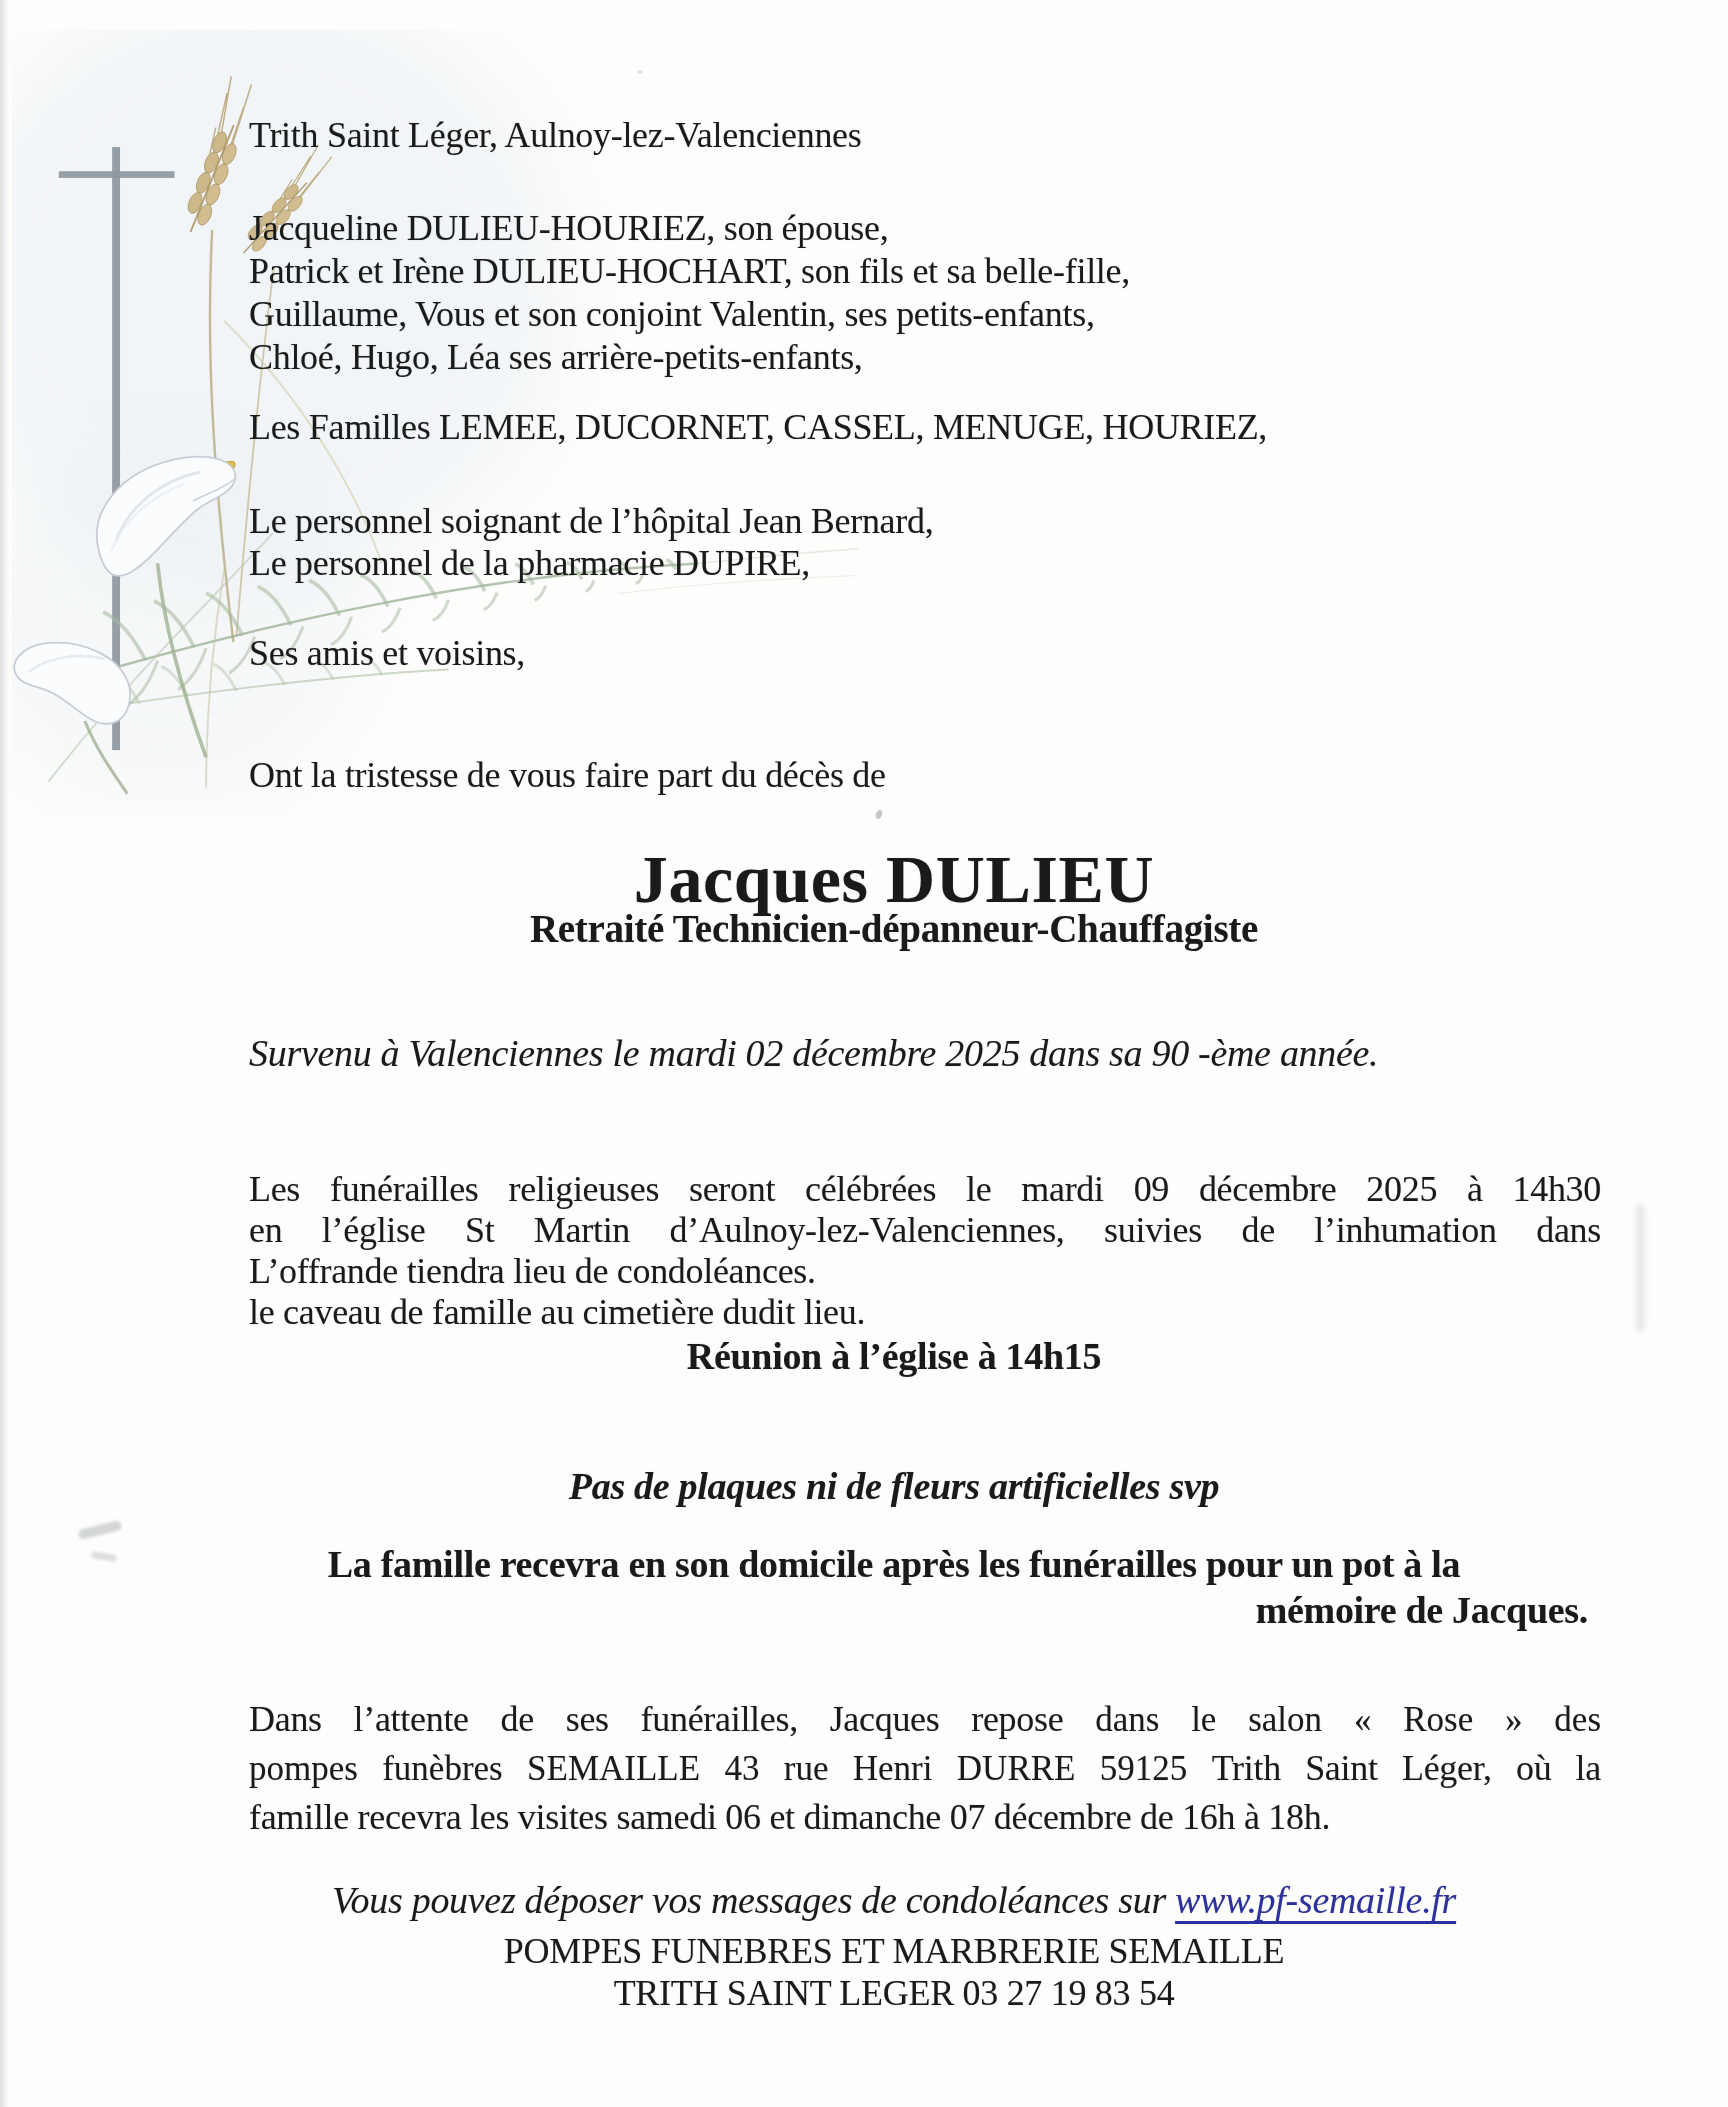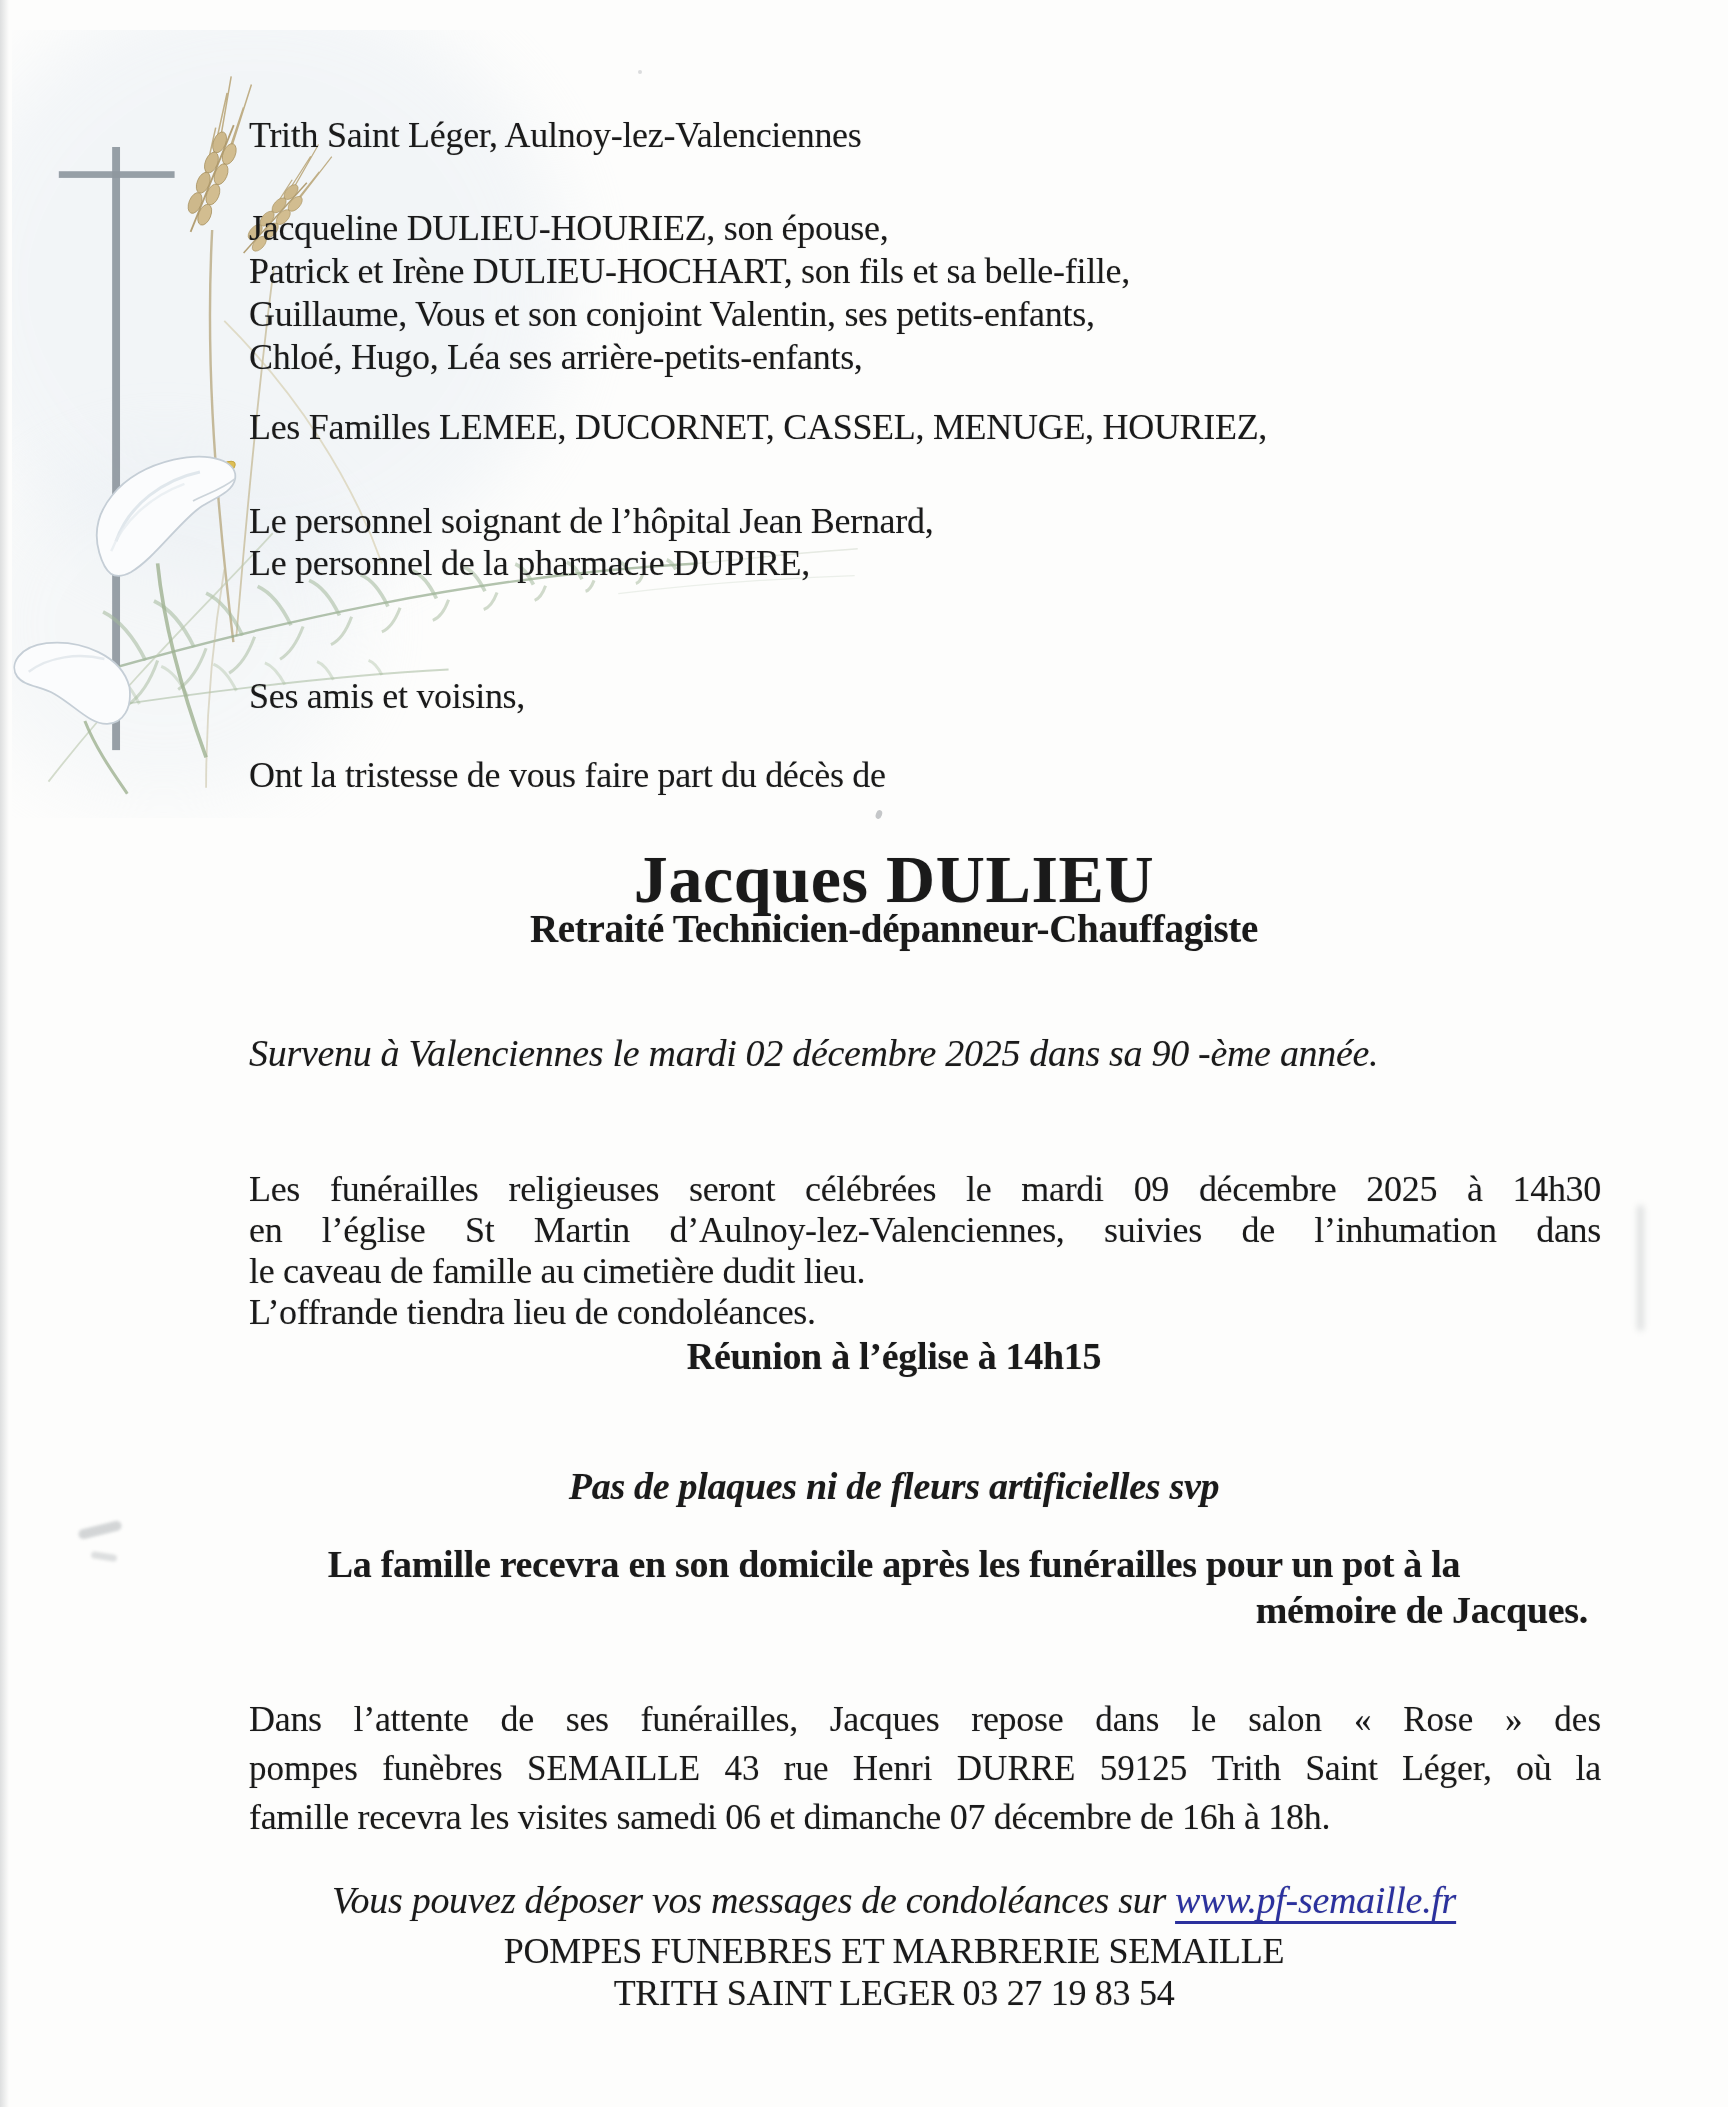--- a/index.html
+++ b/index.html
@@ -158,35 +158,35 @@
     <div class="body-line">Chloé, Hugo, Léa ses arrière-petits-enfants,</div>
   </div>
 
   <div class="col txt body-line" style="top:406px;">Les Familles LEMEE, DUCORNET, CASSEL, MENUGE, HOURIEZ,</div>
 
   <div class="col txt" style="top:500px;">
     <div class="staff-line">Le personnel soignant de l’hôpital Jean Bernard,</div>
     <div class="staff-line">Le personnel de la pharmacie DUPIRE,</div>
   </div>
 
-  <div class="col txt body-line" style="top:675px;">Ses amis et voisins,</div>
+  <div class="col txt body-line" style="top:632px;">Ses amis et voisins,</div>
 
   <div class="col txt body-line" style="top:754px;">Ont la tristesse de vous faire part du décès de</div>
 
   <div class="ctr txt name-line" style="top:843px;">Jacques DULIEU</div>
 
   <div class="ctr txt subtitle-line" style="top:908px;">Retraité Technicien-dépanneur-Chauffagiste</div>
 
   <div class="col txt italic-line" style="top:1031px;">Survenu à Valenciennes le mardi 02 décembre 2025 dans sa 90 -ème année.</div>
 
   <div class="col txt" style="top:1169px;">
     <div class="jline">Les funérailles religieuses seront célébrées le mardi 09 décembre 2025 à 14h30</div>
     <div class="jline">en l’église St Martin d’Aulnoy-lez-Valenciennes, suivies de l’inhumation dans</div>
+    <div class="pline">L’offrande tiendra lieu de condoléances.</div>
     <div class="pline">le caveau de famille au cimetière dudit lieu.</div>
-    <div class="pline">L’offrande tiendra lieu de condoléances.</div>
   </div>
 
   <div class="ctr txt bold-line" style="top:1335px;">Réunion à l’église à 14h15</div>
 
   <div class="ctr txt bolditalic-line" style="top:1465px;">Pas de plaques ni de fleurs artificielles svp</div>
 
   <div class="ctr txt" style="top:1541px;">
     <div class="bold-line" style="line-height:46px;">La famille recevra en son domicile après les funérailles pour un pot à la</div>
     <div class="bold-line" style="line-height:46px;text-align:right;">mémoire de Jacques.</div>
   </div>

